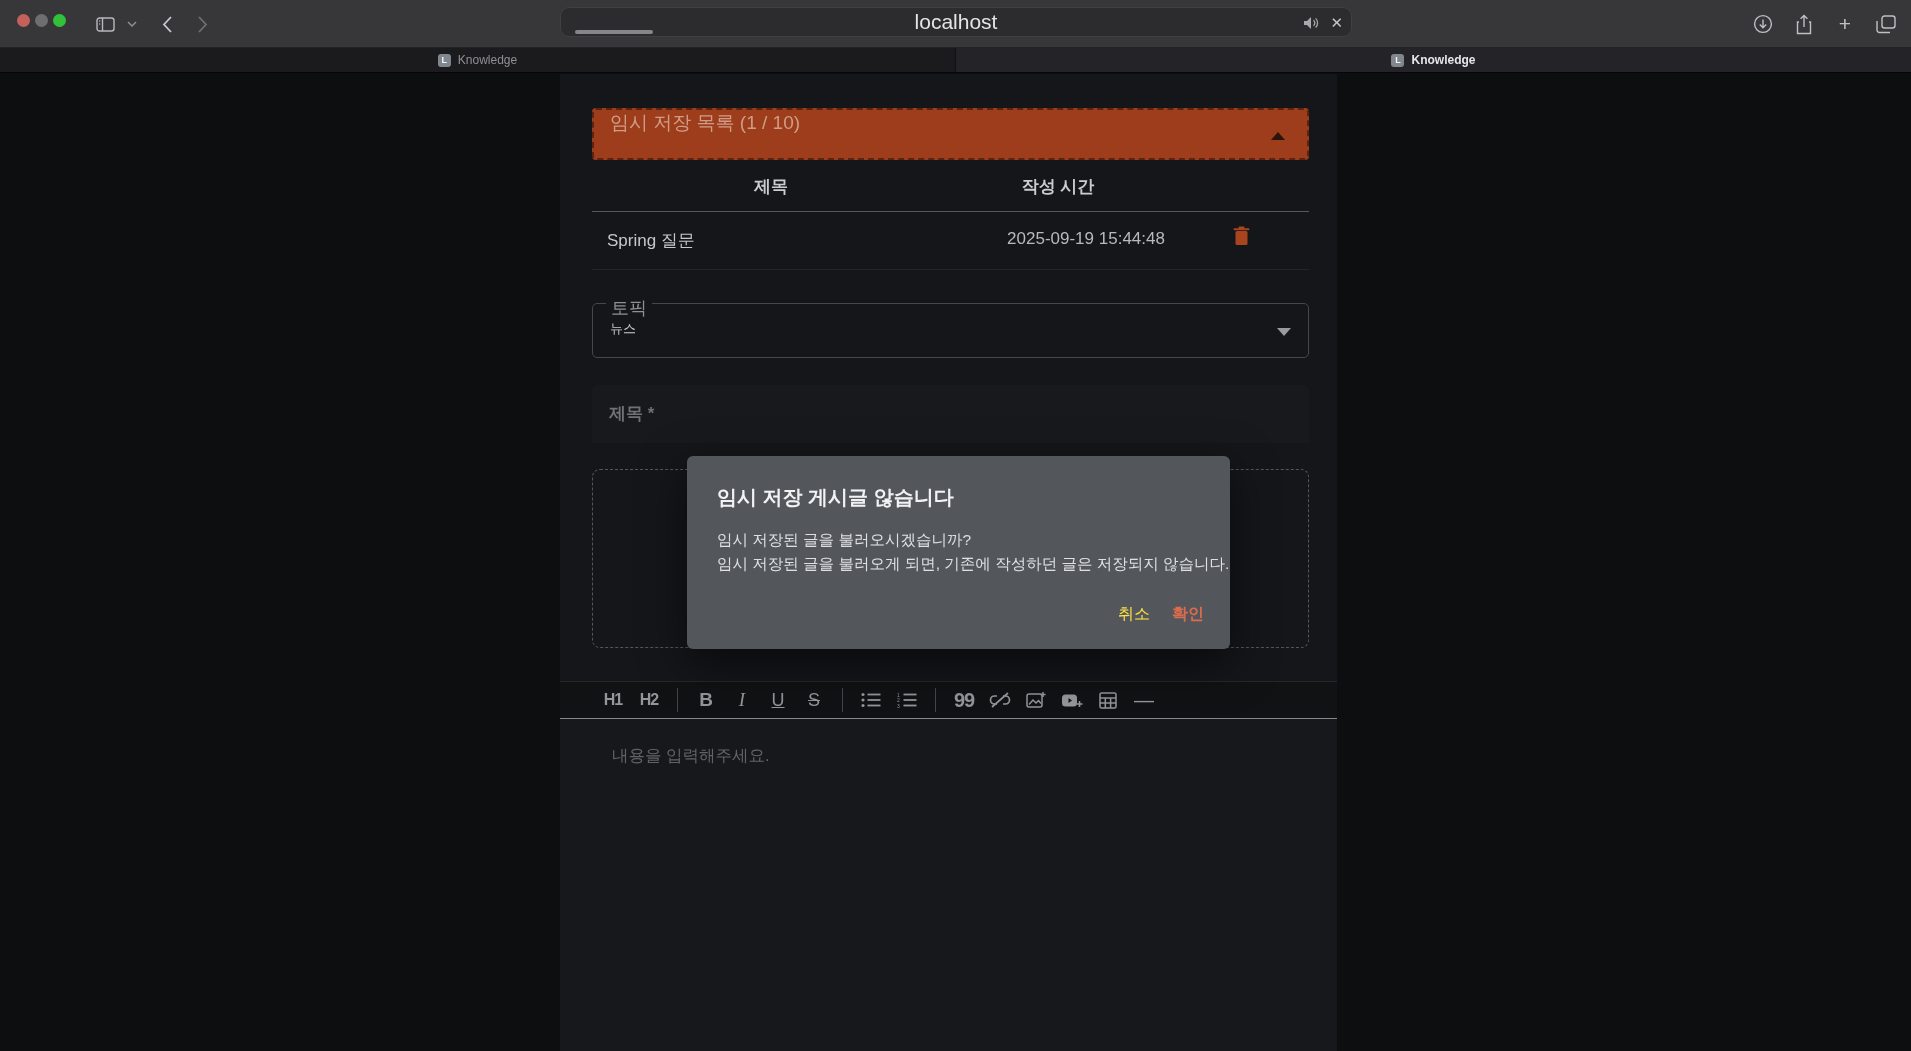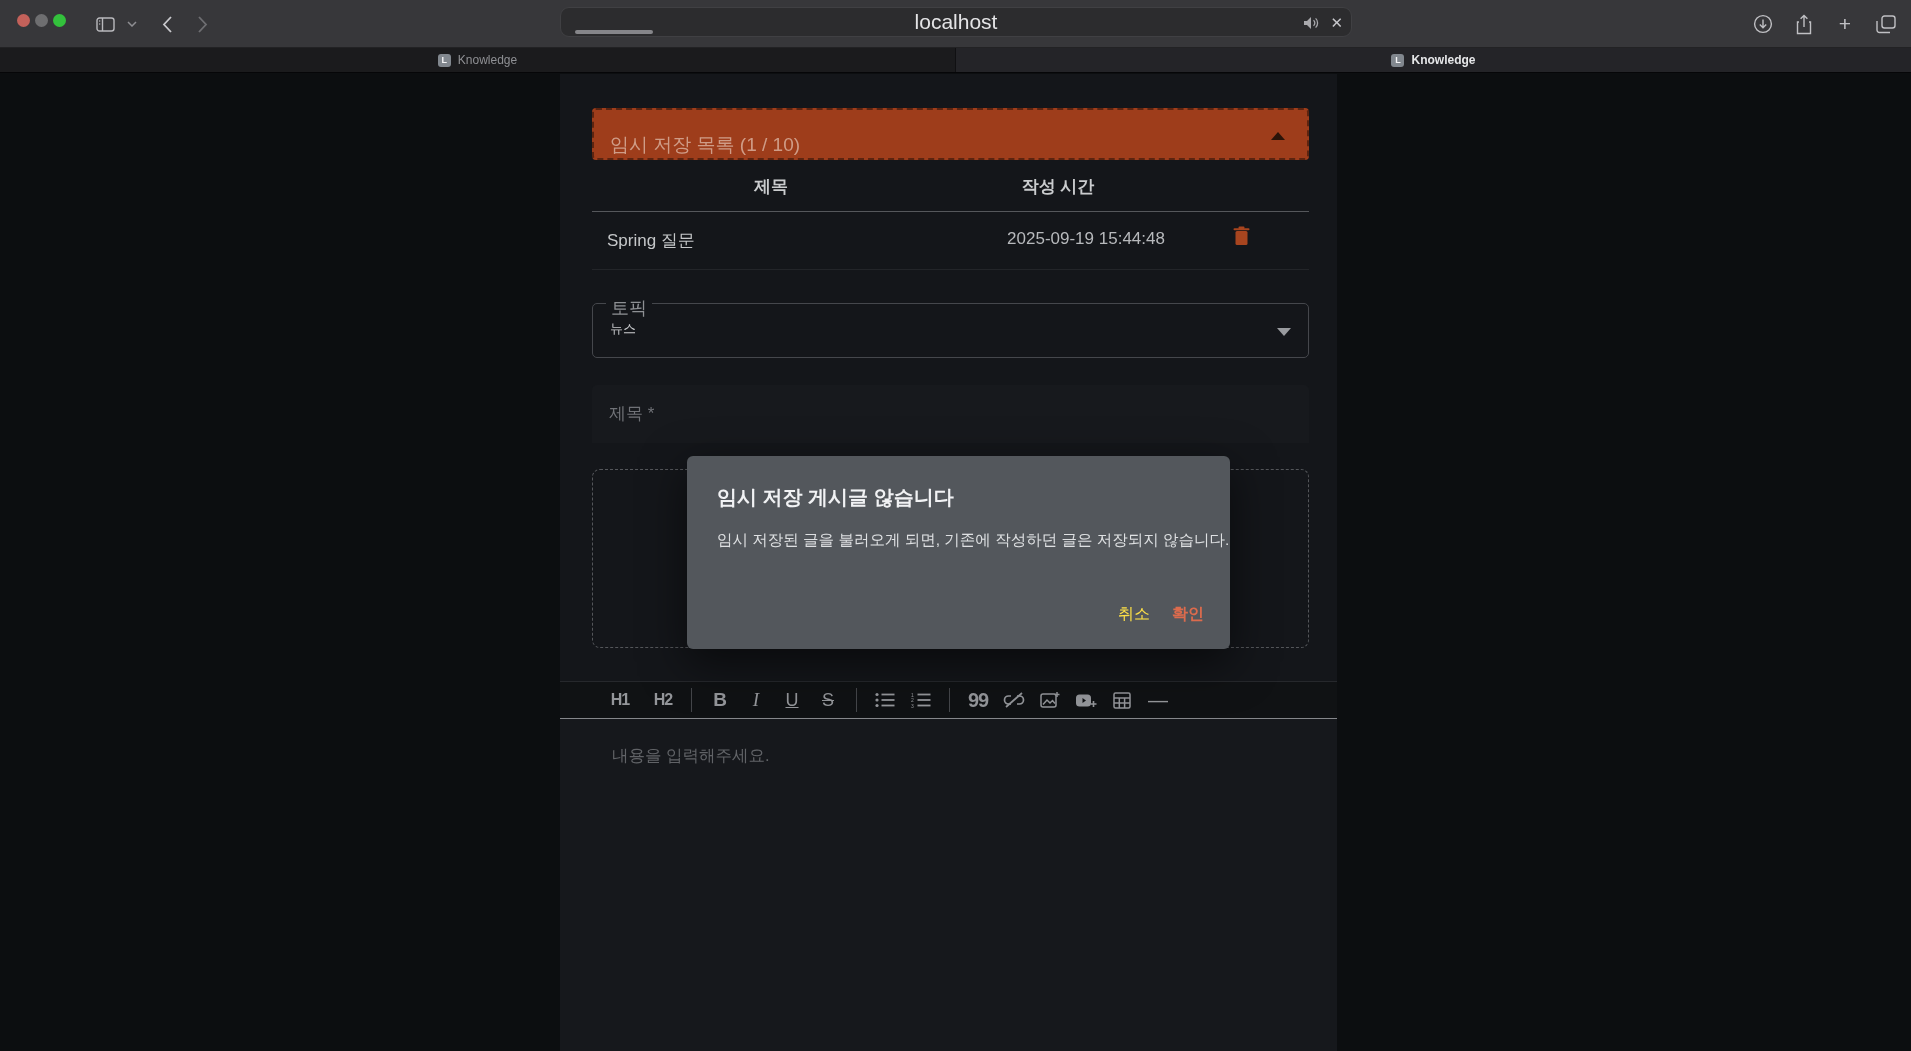--- a/index.html
+++ b/index.html
@@ -46,21 +46,21 @@
   .tab-left  .tab-label { color:#8f9094; }
   .tab-right .tab-label { color:#e6e7e9; font-weight:bold; }
 
   
   .page { position:absolute; left:0; top:74px; width:1911px; height:977px; background:#0c0e10; }
   .column { position:absolute; left:560px; top:0; width:777px; height:977px; background:#14161a; }
 
   
   .accordion { position:absolute; left:32px; top:34px; width:717px; height:52px;
     background:#9e3d1b; border:2px dashed #5c2410; border-radius:4px;
-    display:flex; align-items:flex-end; }
+    display:flex; align-items:flex-start; }
   .accordion-title { color:#cf9c87; font-size:19px; padding-left:16px; }
   .accordion-arrow { position:absolute; right:22px; top:22px; width:0; height:0;
     border-left:7px solid transparent; border-right:7px solid transparent;
     border-bottom:8px solid #2b1409; }
 
   
   .th { position:absolute; top:101px; color:#caccce; font-size:17px; font-weight:bold;
     transform:translateX(-50%); }
   .th1 { left:211px; } .th2 { left:498px; }
   .thead-line { position:absolute; left:32px; top:137px; width:717px; height:1px; background:#55575b; }
@@ -77,38 +77,38 @@
   .select-label { position:absolute; left:13px; top:-8px; background:#14161a;
     padding:0 5px; color:#8e9094; font-size:18px; }
   .select-value { position:absolute; left:17px; top:16px; color:#c9cbce; font-size:13px; }
   .select-arrow { position:absolute; right:17px; top:24px; width:0; height:0;
     border-left:7px solid transparent; border-right:7px solid transparent;
     border-top:8px solid #999b9f; }
 
   
   .title-field { position:absolute; left:32px; top:311px; width:717px; height:58px;
     background:#17191d; border:none; border-radius:5px 5px 0 0; padding:0 17px;
-    color:#c9cbce; font-size:17px; outline:none; font-family:"Liberation Sans", sans-serif; }
+    color:#c9cbce; font-size:17px; outline:none; font-family:"Liberation Sans", sans-serif;font-weight:bold; }
   .title-field::placeholder { color:#707277; opacity:1; }
 
   
   .dropzone { position:absolute; left:32px; top:395px; width:717px; height:179px;
     border:1px dashed #54565a; border-radius:8px; }
 
   
   .tb-strip { position:absolute; left:0; top:607px; width:777px; height:37px;
     background:#101214; border-top:1px solid #26282c; display:flex; align-items:center;
     padding-left:38px; gap:6px; }
   .tb-btn { min-width:30px; height:30px; display:flex; align-items:center; justify-content:center;
     color:#94969a; background:none; border:none; font-size:17px; }
   .tb-bold { font-weight:bold; font-size:19px; }
   .tb-italic { font-style:italic; font-family:"Liberation Serif", serif; font-size:19px; }
   .tb-under { text-decoration:underline; font-size:18px; }
   .tb-strike { text-decoration:line-through; font-size:18px; }
-  .tb-h { font-weight:bold; font-size:16px; letter-spacing:-1px;margin-left:7px; }
+  .tb-h { font-weight:bold; font-size:16px; letter-spacing:-1px; }
   .tb-quote { font-weight:bold; font-size:20px; letter-spacing:-1px; }
   .tb-sep { width:1px; height:24px; background:#44464a; margin:0 7px; }
   .tb-minus { font-size:20px; }
   .editor-divider { position:absolute; left:0; top:644px; width:777px; height:1px; background:#85878b; }
 
   
   .editor { position:absolute; left:0; top:645px; width:777px; height:332px; background:#16181c; }
   .editor-placeholder { position:absolute; left:52px; top:26px; color:#616367; font-size:16.5px; }
 
   
@@ -305,20 +305,21 @@
     <div class="editor-divider"></div>
 
     <div class="editor">
       <div class="editor-placeholder">내용을 입력해주세요.</div>
     </div>
   </div>
 
   <div class="backdrop-dialog">
     <div class="dlg-title">임시 저장 게시글 않습니다</div>
     <div class="dlg-body">
+      <div>임시 저장된 글을 불러오시겠습니까?</div>
       <div>임시 저장된 글을 불러오게 되면, 기존에 작성하던 글은 저장되지 않습니다.</div>
     </div>
     <div class="dlg-actions">
       <button class="dlg-btn dlg-cancel">취소</button>
       <button class="dlg-btn dlg-confirm">확인</button>
     </div>
   </div>
 </div>
 
 </body></html>

